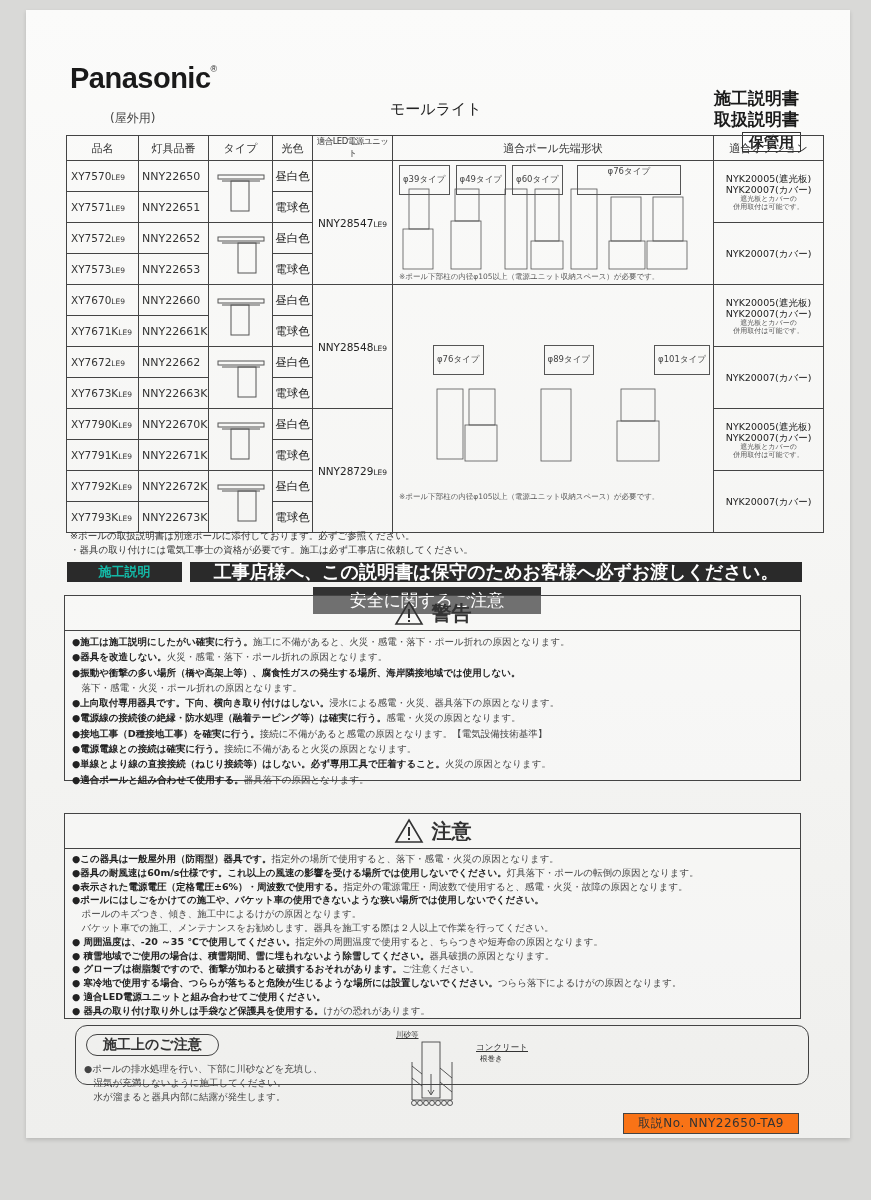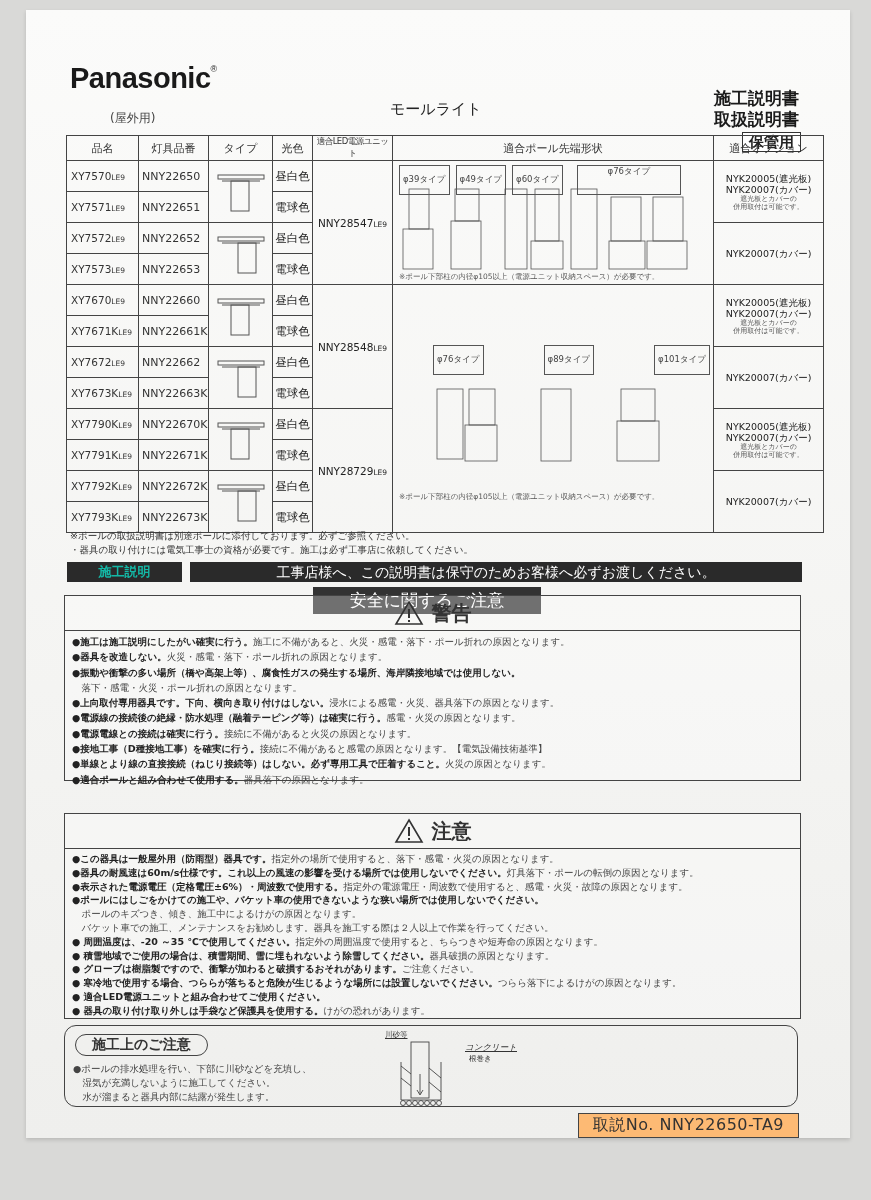--- a/index.html
+++ b/index.html
@@ -40,38 +40,38 @@
 
   .lamp { display: block; margin: 0 auto; }
   .poletypes { display: flex; gap: 6px; padding: 4px 6px 0; }
   .ptag { border: 1px solid #555; font-size: 8.5px; padding: 8px 3px; color: #444; white-space: nowrap; }
   .pnote { position: absolute; bottom: 2px; left: 6px; font-size: 7.5px; color: #555; white-space: nowrap; }
   .pole-svg { position: absolute; left: 6px; top: 20px; }
 
   .notes { left: 70px; top: 529px; font-size: 9.5px; line-height: 14px; color: #333; }
 
   .bar-left { left: 67px; top: 562px; width: 115px; height: 20px; background: #2a2a2a; color: #14b8a6; font-weight: bold; font-size: 13px; text-align: center; line-height: 20px; }
-  .bar-right { left: 190px; top: 562px; width: 612px; height: 20px; background: #2a2a2a; color: #fff; font-weight: normal; font-size: 14px; text-align: center; line-height: 20px; }
+  .bar-right { left: 190px; top: 562px; width: 612px; height: 20px; background: #2a2a2a; color: #fff; font-weight: bold; font-size: 18px; text-align: center; line-height: 20px; }
   .safety-title { left: 313px; top: 587px; width: 228px; height: 27px; background: #333; color: #fff; font-weight: normal; font-size: 17px; text-align: center; line-height: 27px; }
 
   .box { position: absolute; left: 64px; border: 1.5px solid #444; background: rgba(255,255,255,0.3); }
   .box-head { height: 35px; display: flex; align-items: center; justify-content: center; gap: 8px; border-bottom: 1px solid #444; font-size: 20px; font-weight: bold; color: #333; }
   .box-body { padding: 3px 7px; font-size: 9.5px; line-height: 15.3px; color: #444; }
   .box-body .b { font-weight: bold; color: #222; }
   .warn-icon { width: 30px; height: 26px; }
 
-  .install-box { left: 64px; top: 1025px; width: 734px; height: 82px; border: 1.5px solid #444; border-radius: 12px; position: absolute; }
+  .install-box { left: 75px; top: 1025px; width: 734px; height: 60px; border: 1.5px solid #444; border-radius: 12px; position: absolute; }
   .install-pill { position: absolute; left: 10px; top: 8px; border: 1.5px solid #444; border-radius: 15px; padding: 1px 16px; font-size: 14px; font-weight: bold; color: #333; }
   .install-text { position: absolute; left: 8px; top: 36px; font-size: 9.5px; line-height: 14px; color: #444; }
   .diagram { position: absolute; left: 330px; top: 4px; }
   .lbl-sand { position: absolute; left: 320px; top: 4px; font-size: 7.5px; text-decoration: underline; color: #333; }
-  .lbl-concrete { position: absolute; left: 400px; top: 16px; font-size: 8.5px; text-decoration: underline; color: #333; font-style: italic; }
+  .lbl-concrete { position: absolute; left: 400px; top: 16px; font-size: 8.5px; text-decoration: underline; color: #333; }
   .lbl-root { position: absolute; left: 404px; top: 28px; font-size: 7.5px; color: #333; }
 
-  .docno { right: 72px; top: 1113px; border: 1.2px solid #444; font-size: 16px; padding: 1px 14px; color: #333; letter-spacing: 0.5px; background: #fdba74; }
+  .docno { right: 72px; top: 1113px; border: 1.2px solid #444; font-size: 12px; padding: 1px 14px; color: #333; letter-spacing: 0.5px; background: #f97316; }
 </style>
 </head>
 <body>
 
 <div class="sheet"></div>
 
 <div class="abs logo"><span>Panasonic</span><sup>®</sup></div>
 <div class="abs outdoor">(屋外用)</div>
 <div class="abs product-title">モールライト</div>
 <div class="abs doc-title">
@@ -263,22 +263,22 @@
       </svg>
     <span>警告</span>
   </div>
   <div class="box-body">
     <div><span class="b">●施工は施工説明にしたがい確実に行う。</span><span>施工に不備があると、火災・感電・落下・ポール折れの原因となります。</span></div>
     <div><span class="b">●器具を改造しない。</span><span>火災・感電・落下・ポール折れの原因となります。</span></div>
     <div><span class="b">●振動や衝撃の多い場所（橋や高架上等）、腐食性ガスの発生する場所、海岸隣接地域では使用しない。</span><span></span></div>
     <div><span class="b"></span><span>　落下・感電・火災・ポール折れの原因となります。</span></div>
     <div><span class="b">●上向取付専用器具です。下向、横向き取り付けはしない。</span><span>浸水による感電・火災、器具落下の原因となります。</span></div>
     <div><span class="b">●電源線の接続後の絶縁・防水処理（融着テーピング等）は確実に行う。</span><span>感電・火災の原因となります。</span></div>
+    <div><span class="b">●接地工事（D種接地工事）を確実に行う。</span><span>接続に不備があると感電の原因となります。【電気設備技術基準】</span></div>
     <div><span class="b">●電源電線との接続は確実に行う。</span><span>接続に不備があると火災の原因となります。</span></div>
-    <div><span class="b">●接地工事（D種接地工事）を確実に行う。</span><span>接続に不備があると感電の原因となります。【電気設備技術基準】</span></div>
     <div><span class="b">●単線とより線の直接接続（ねじり接続等）はしない。必ず専用工具で圧着すること。</span><span>火災の原因となります。</span></div>
     <div><span class="b">●適合ポールと組み合わせて使用する。</span><span>器具落下の原因となります。</span></div>
   </div>
 </div>
 
 <div class="box" style="top:813px; width:737px; height:206px;">
   <div class="box-head">
     <svg class="warn-icon" viewBox="0 0 30 26">
         <path d="M15 2 L28 24 L2 24 Z" fill="none" stroke="#333" stroke-width="1.6"></path>
         <rect x="14" y="9" width="2" height="9" fill="#333"></rect>

